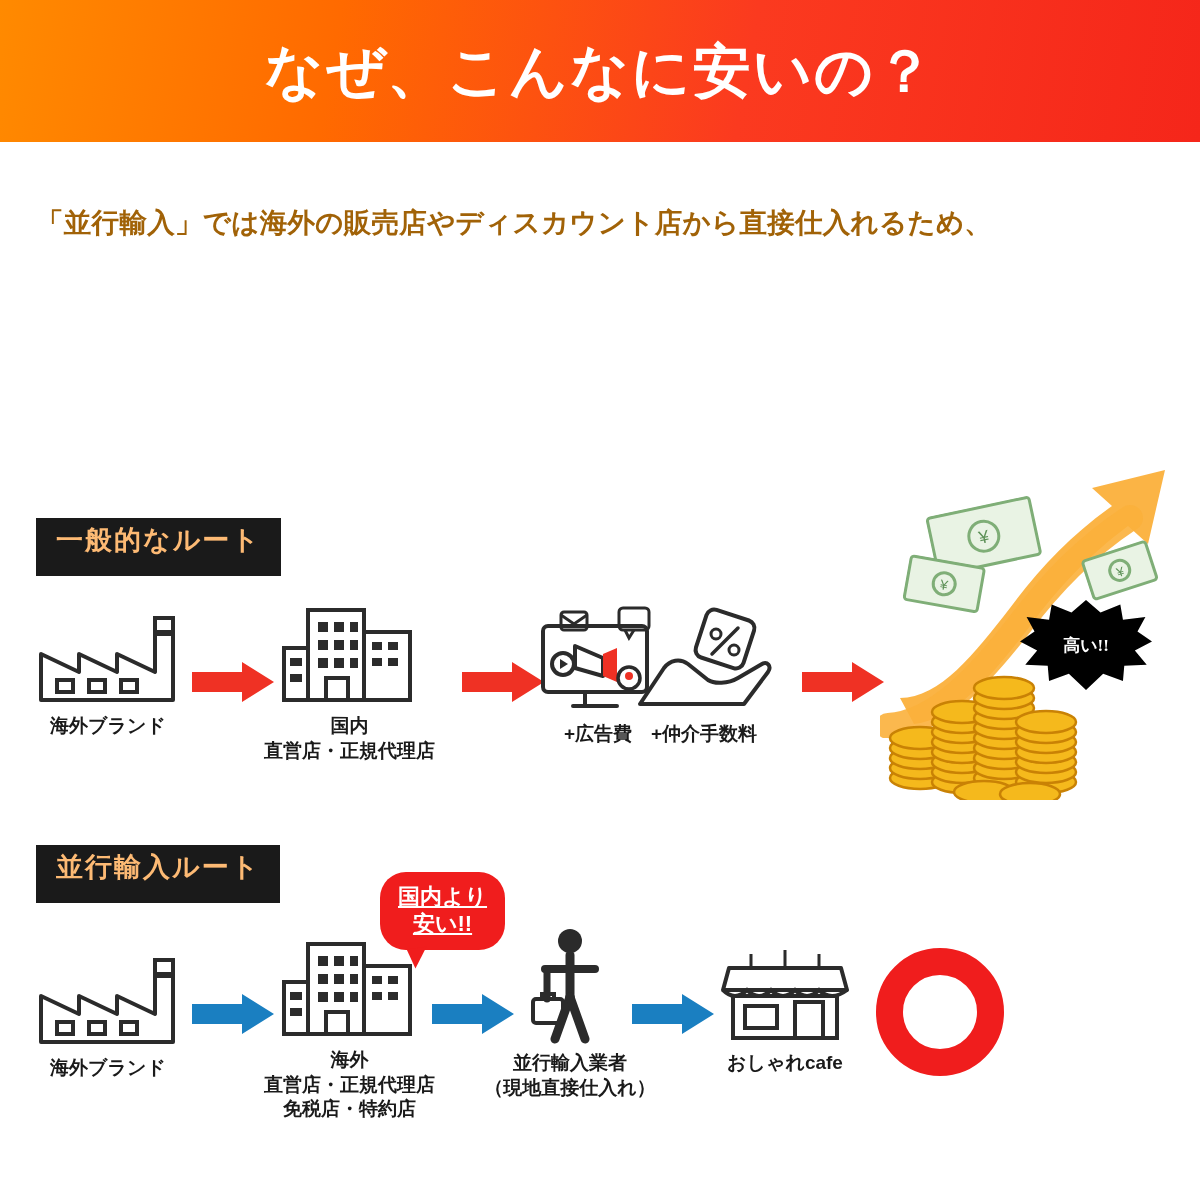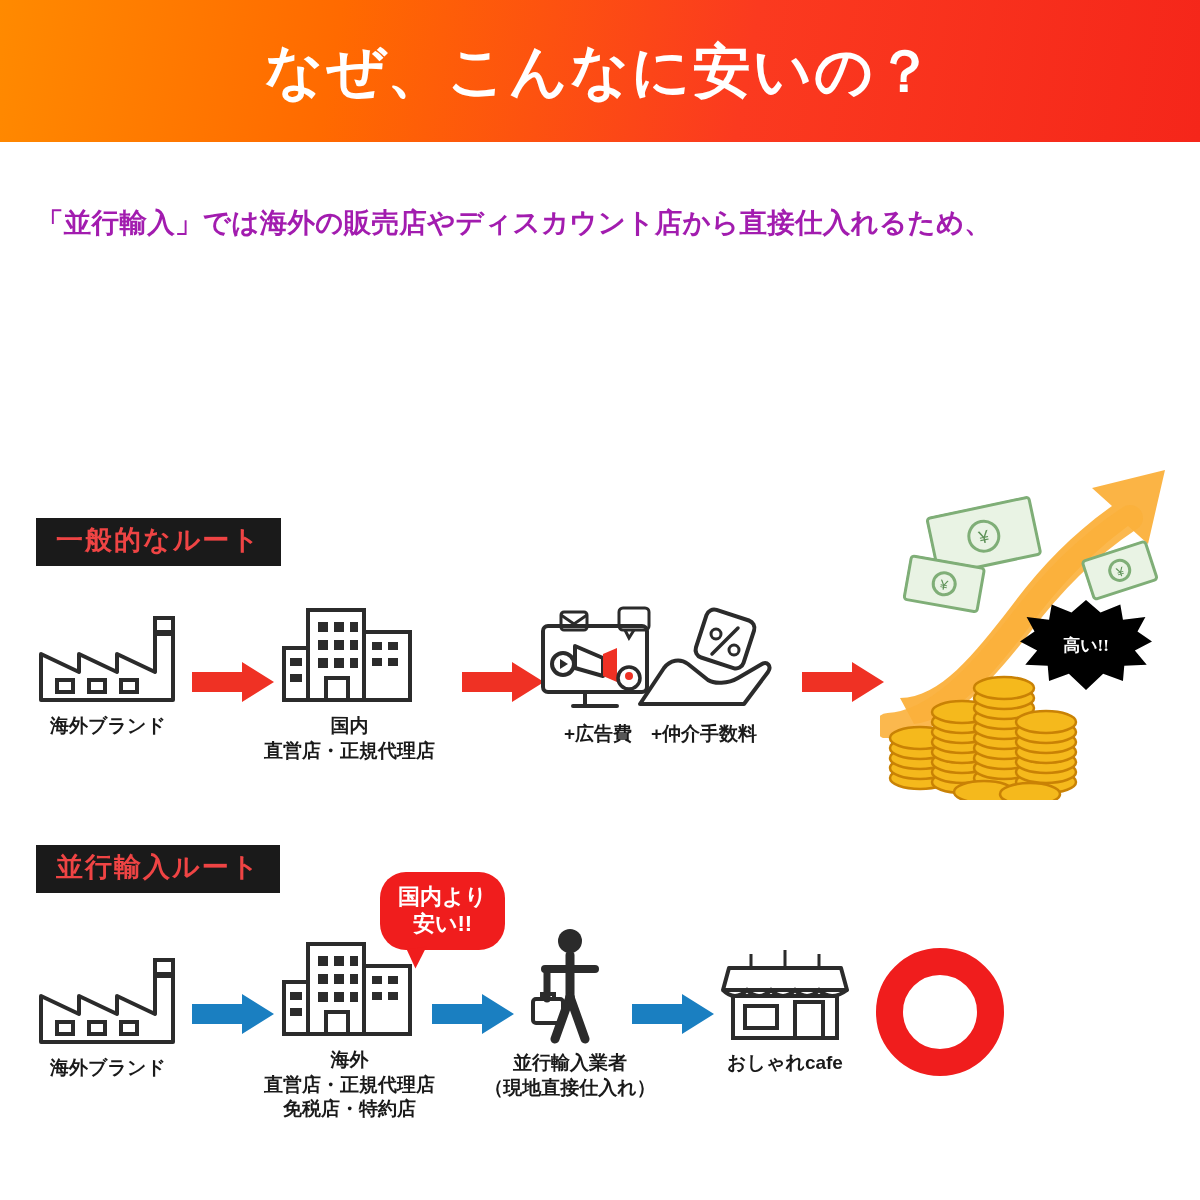--- a/index.html
+++ b/index.html
@@ -32,33 +32,33 @@
     position:absolute;
     left:36px;top:205px;
     width:1130px;
   }
   .lead p{
     margin:0 0 14px 0;
     font-size:27.5px;
     font-weight:bold;
     line-height:1.34;
     letter-spacing:0.3px;
-    color:#a21caf;
+    color:#a16207;
     white-space:nowrap;
   }
   .lead p.indent{padding-left:12px;}
   
   .route-label{
     position:absolute;
     background:#1a1a1a;
-    color:#ef4444;
+    color:#fdba74;
     font-size:27px;
     font-weight:bold;
     letter-spacing:2px;
-    padding:9px 20px 12px 20px;
+    padding:9px 20px 22px 20px;
     line-height:1;
   }
   #label-general{left:36px;top:518px;}
   #label-parallel{left:36px;top:845px;}
 
   .node{position:absolute;text-align:center;}
   .node .cap{
     font-size:19px;font-weight:bold;line-height:1.3;color:#1a1a1a;
     margin-top:6px;white-space:nowrap;
   }
@@ -293,21 +293,21 @@
       <rect x="20" y="62" width="12" height="8"></rect>
         <rect x="20" y="78" width="12" height="8"></rect>
     </g>
     <rect x="56" y="82" width="22" height="22" fill="none" stroke="#2b2b2b" stroke-width="4"></rect>
   </svg>
   <div class="cap">海外</div>
   <div class="cap" style="margin-top:0;">直営店・正規代理店</div>
   <div class="cap" style="margin-top:0;">免税店・特約店</div>
 </div>
 
-<div class="bubble" style="left:380px;top:872px;">
+<div class="bubble" style="left:380px;top:872px;text-decoration:underline;">
   <span>国内より</span><br>
   <span>安い!!</span>
 </div>
 
 <svg class="arrow" style="left:430px;top:992px;" width="86" height="44">
   <path d="M2 12 H52 V2 L84 22 L52 42 V32 H2 Z" fill="#1a7fc1"></path>
 </svg>
 
 <div class="node" style="left:470px;top:925px;width:200px;">
   <svg width="110" height="120" viewBox="0 0 110 120" style="display:block;margin:0 auto;">

